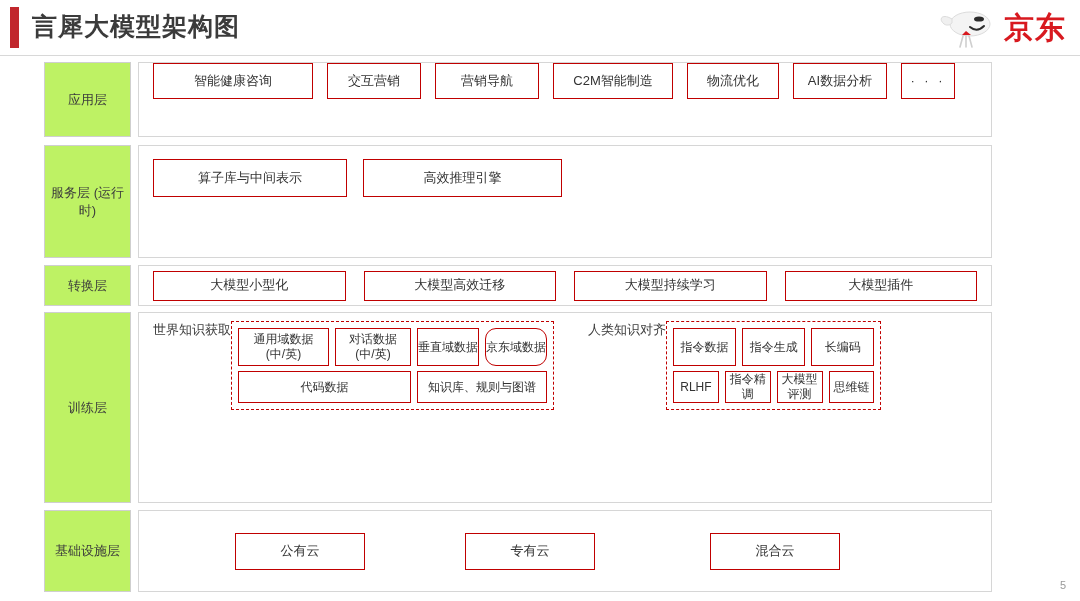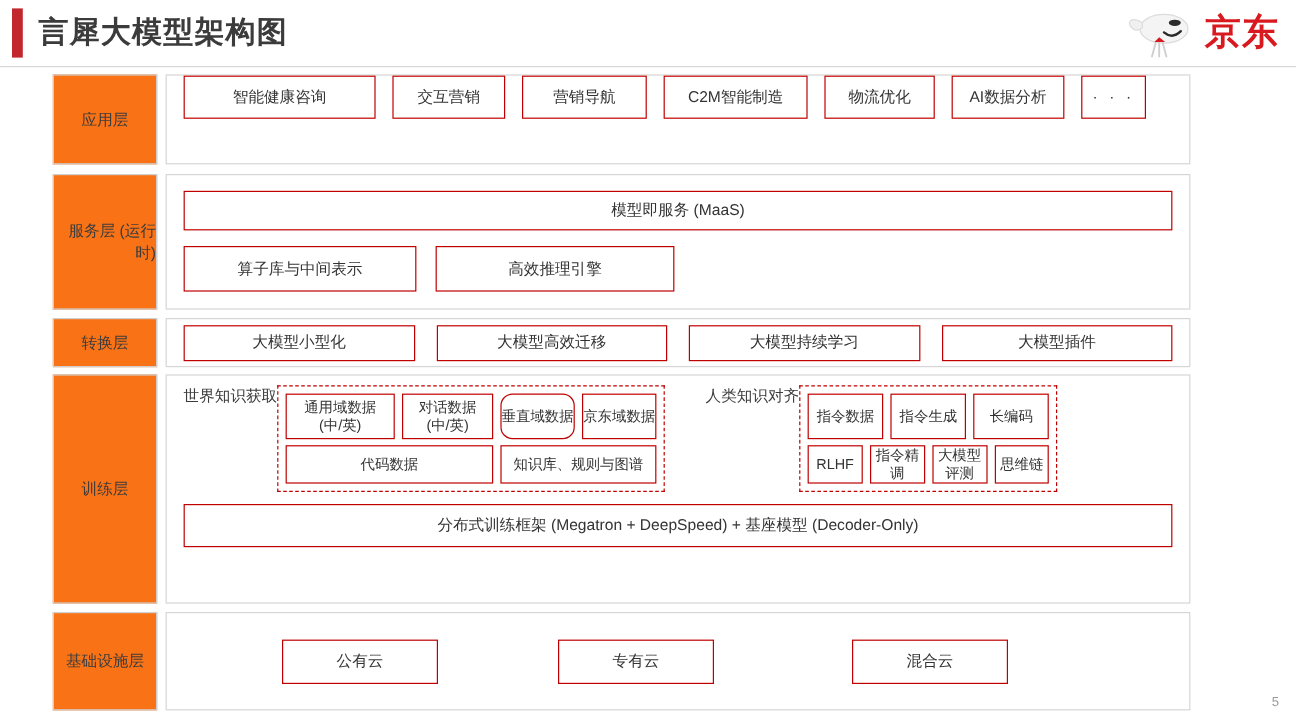--- a/index.html
+++ b/index.html
@@ -77,26 +77,26 @@
     position: absolute;
     left: 0;
     width: 948px;
     display: flex;
     align-items: stretch;
     gap: 0;
   }
   .layer-label {
     width: 87px;
     flex: 0 0 87px;
-    background: #f97316;
+    background: #bef264;
     border: 1px solid #cfcfcf;
     display: flex;
     align-items: center;
     justify-content: center;
-    text-align: right;
+    text-align: center;
     font-size: 13px;
     color: #3c3c3c;
     line-height: 1.35;
     box-sizing: border-box;
   }
   .layer-panel {
     flex: 1 1 auto;
     margin-left: 7px;
     background: #ffffff;
     border: 1px solid #d6d6d6;
@@ -166,22 +166,22 @@
     display: flex;
     flex-direction: column;
     gap: 5px;
     box-sizing: border-box;
   }
   .grow { display: flex; gap: 6px; }
   .grow .node { height: 38px; font-size: 12px; }
 
   .gA1 .node:nth-child(1) { flex: 0 0 91px; }
   .gA1 .node:nth-child(2) { flex: 0 0 76px; }
-  .gA1 .node:nth-child(3) { flex: 1 1 0; border-radius: 10px; }
-  .gA1 .node:nth-child(4) { flex: 1 1 0; }
+  .gA1 .node:nth-child(3) { flex: 1 1 0; }
+  .gA1 .node:nth-child(4) { flex: 1 1 0; border-radius: 11px; }
   .gA2 .node { height: 32px; }
   .gA2 .node:nth-child(1) { flex: 0 0 173px; }
   .gA2 .node:nth-child(2) { flex: 1 1 0; }
 
   .gB1 .node { flex: 1 1 0; }
   .gB2 .node { flex: 1 1 0; height: 32px; }
 
   .train-bottom { margin-top: 10px; }
   .train-bottom .node { height: 36px; width: 100%; font-size: 13px; }
 
@@ -239,21 +239,20 @@
         <div class="node">AI数据分析</div>
         <div class="node">· · ·</div>
       </div>
     </div>
   </div>
 
   <div class="layer-row" id="row-svc">
     <div class="layer-label">服务层
 (运行时)</div>
     <div class="layer-panel">
-      <div class="node svc-full">模型即服务 (MaaS)</div>
       <div class="svc-list">
         <div class="node">算子库与中间表示</div>
         <div class="node">高效推理引擎</div>
       </div>
     </div>
   </div>
 
   <div class="layer-row" id="row-cvt">
     <div class="layer-label">转换层</div>
     <div class="layer-panel">
@@ -302,23 +301,20 @@
               <div class="node">RLHF</div>
               <div class="node">指令精调</div>
               <div class="node">大模型评测</div>
               <div class="node">思维链</div>
             </div>
           </div>
         </div>
 
       </div>
 
-      <div class="train-bottom">
-        <div class="node">分布式训练框架 (Megatron + DeepSpeed) + 基座模型 (Decoder-Only)</div>
-      </div>
 
     </div>
   </div>
 
   <div class="layer-row" id="row-infra">
     <div class="layer-label">基础设施层</div>
     <div class="layer-panel">
       <div class="infra-list">
         <div class="node">公有云</div>
         <div class="node">专有云</div>

